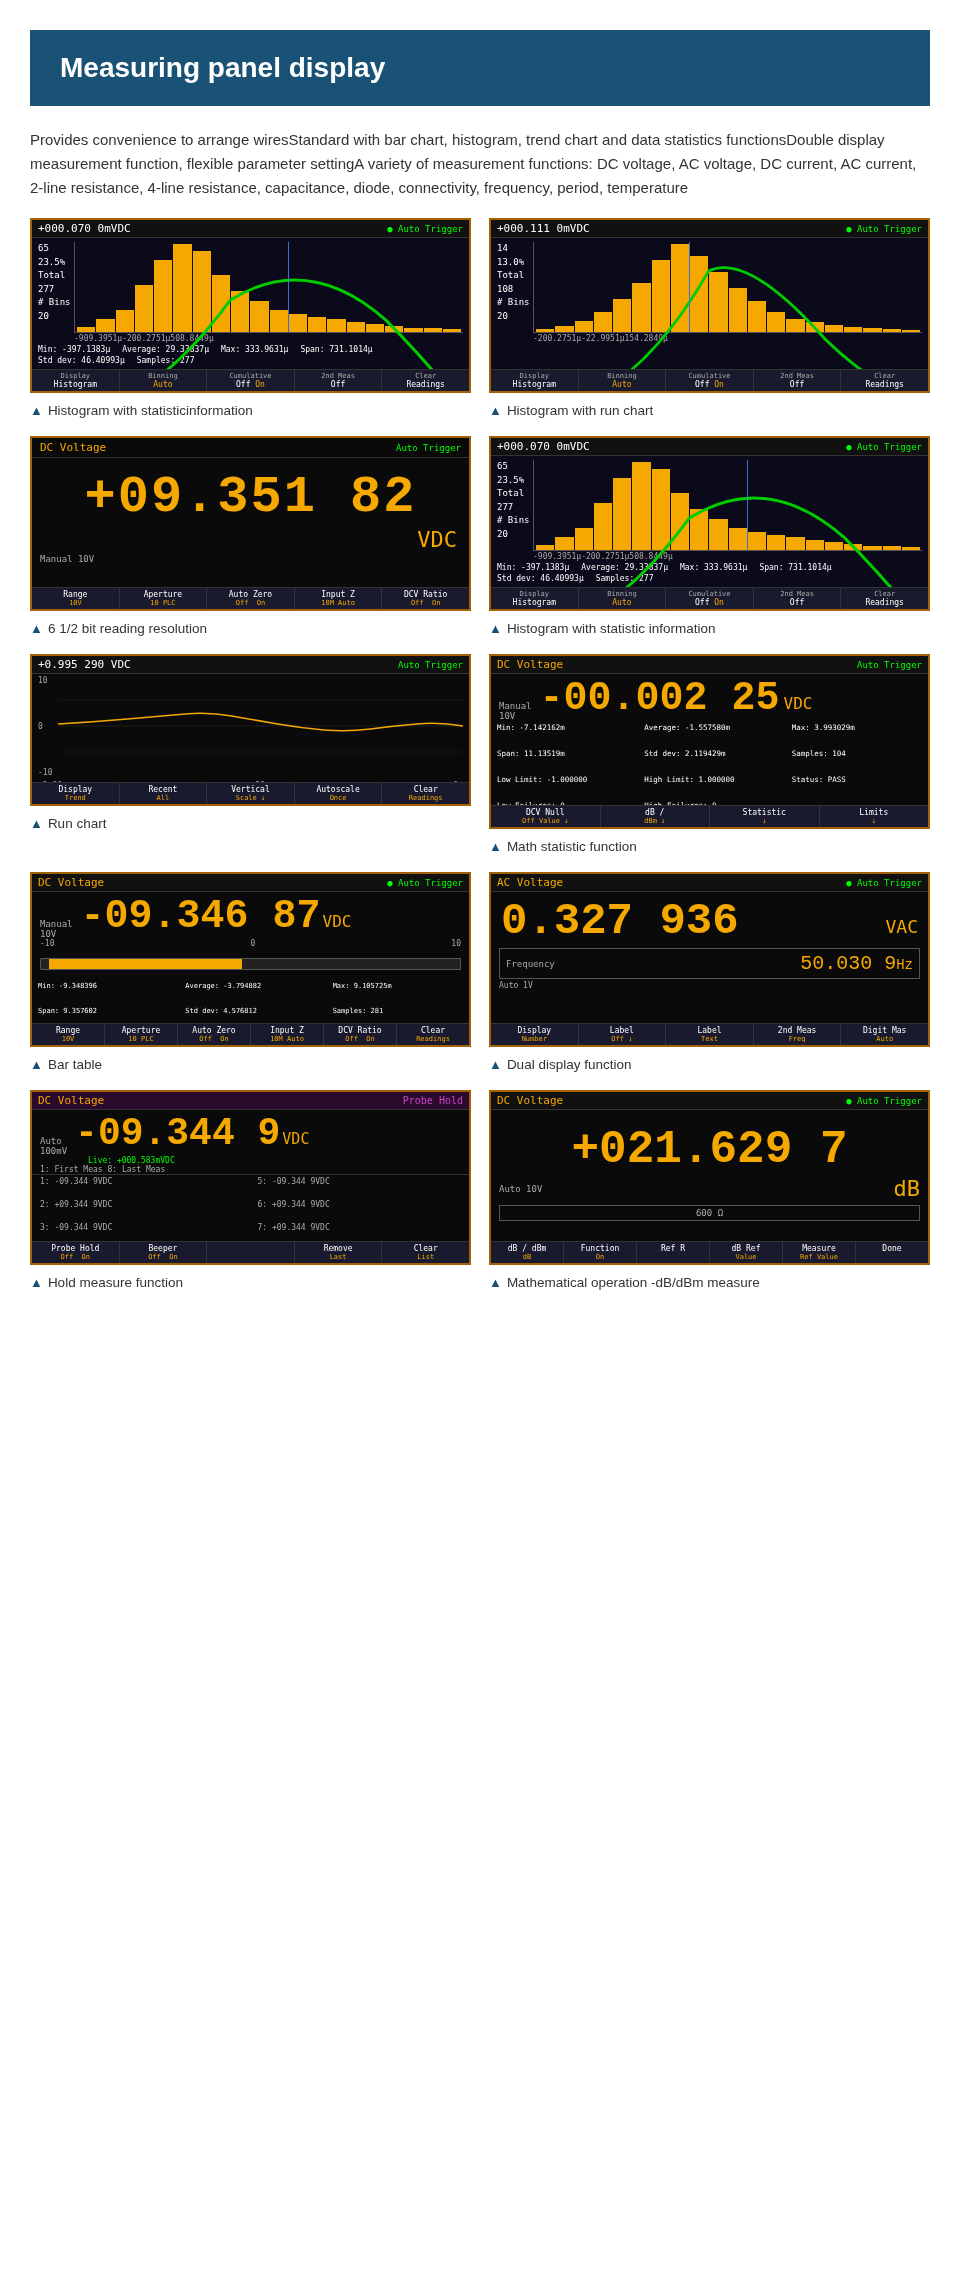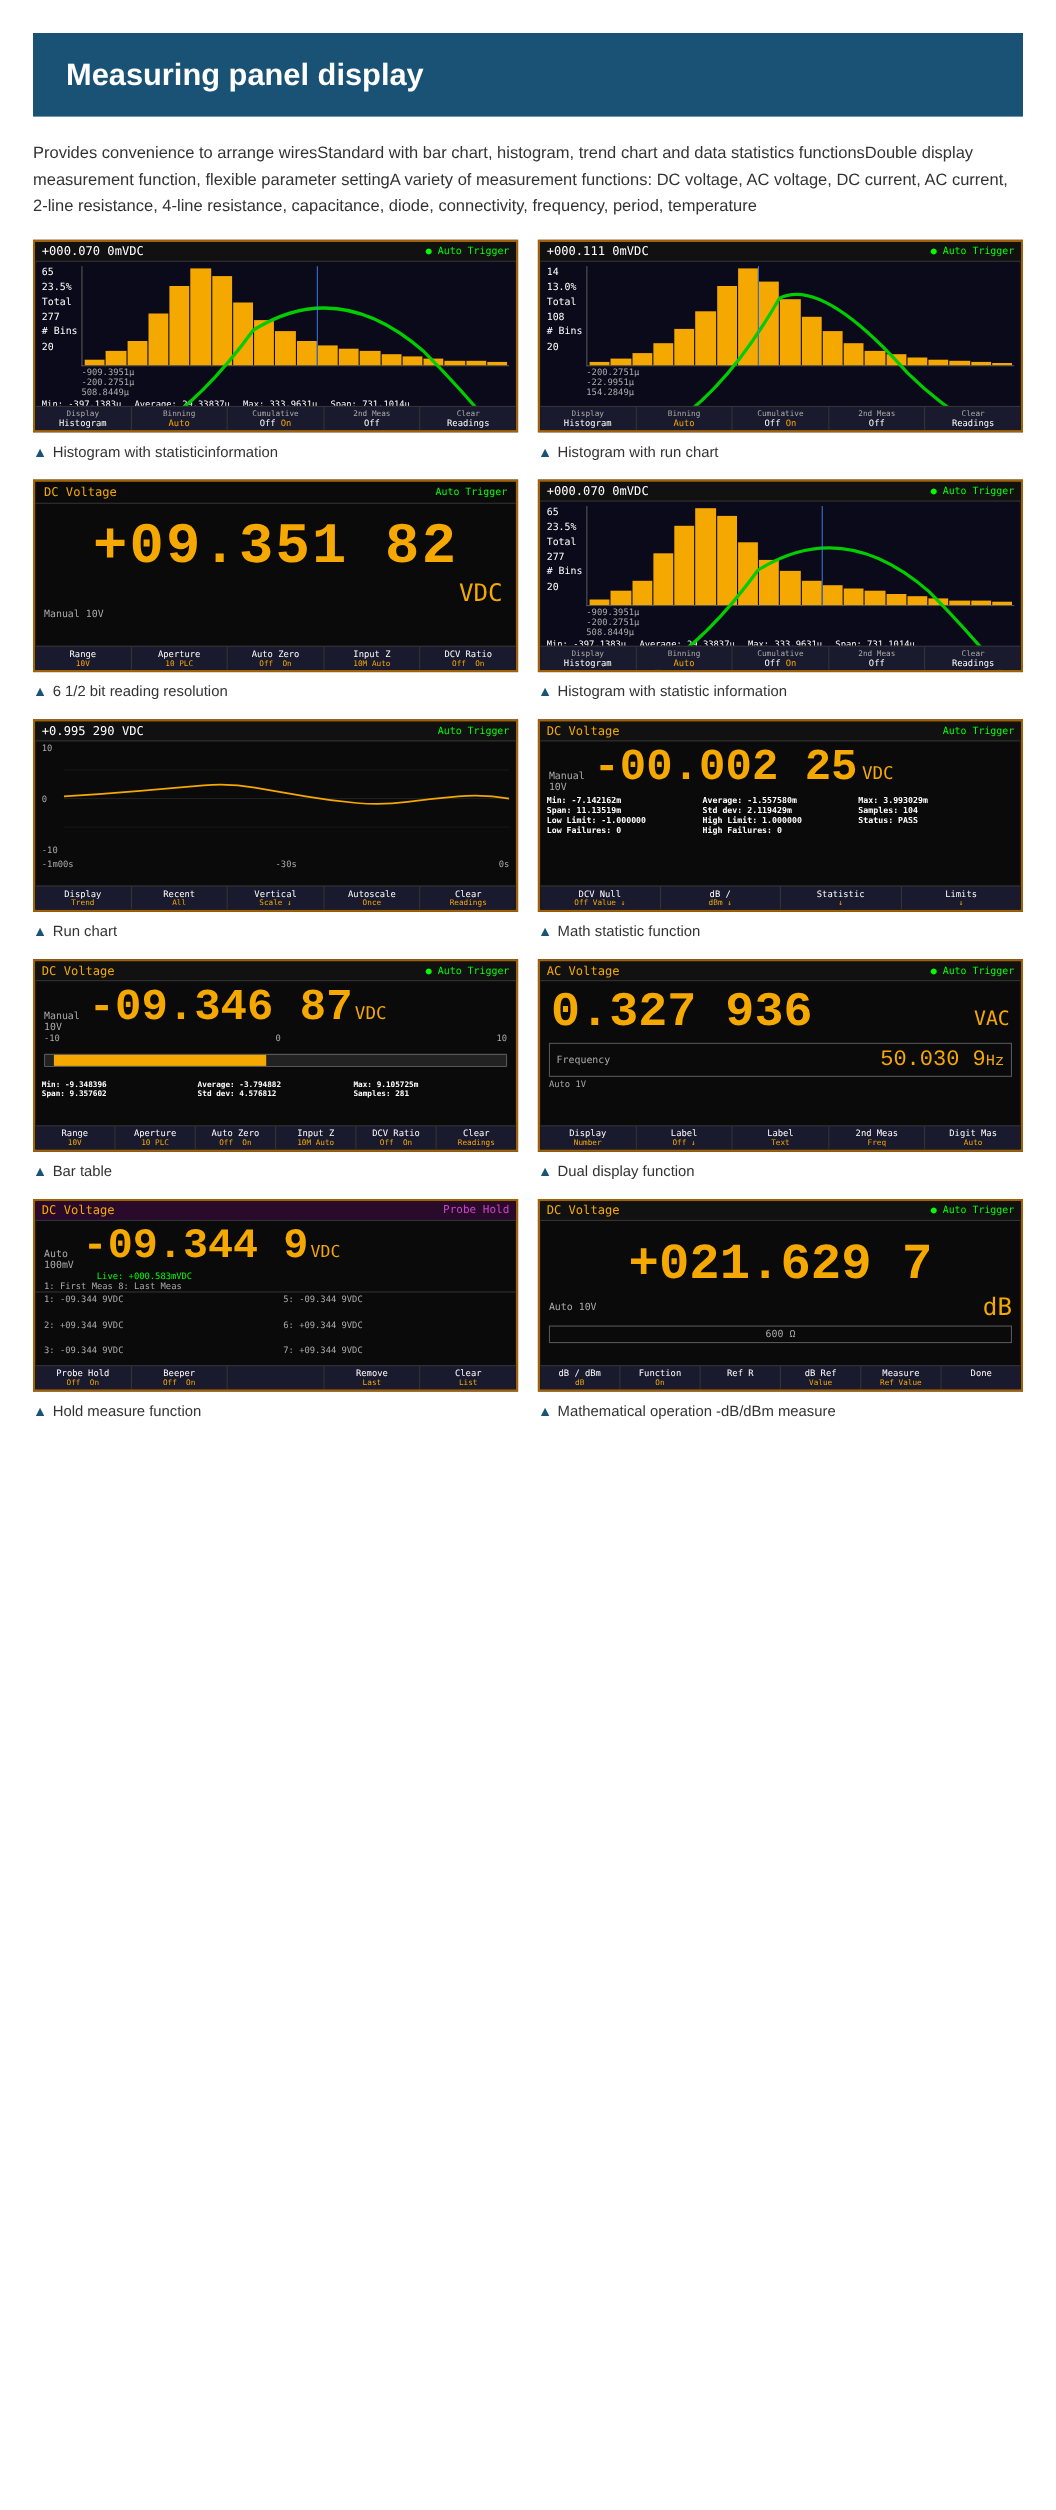--- a/index.html
+++ b/index.html
@@ -113,21 +113,20 @@
       position: absolute;
       top: 0; left: 0; right: 0; bottom: 0;
       pointer-events: none;
     }
     .hist-x-labels {
       display: flex;
       justify-content: flex-start;
       padding: 1px 6px 0 42px;
       font-size: 8px;
       color: #aaa;
-      flex-direction: column;
     }
     .hist-stats {
       display: flex;
       flex-wrap: wrap;
       padding: 2px 6px;
       font-size: 8px;
       color: #fff;
       gap: 2px 12px;
     }
     .hist-btn-bar {
@@ -201,21 +200,21 @@
       font-size: 7px;
       color: #aaa;
       border-right: 1px solid #333;
     }
     .large-btn .b-top { color: #fff; font-size: 8px; display: block; }
     .large-btn .b-bot { color: #f5a800; font-size: 7px; display: block; }
     .large-btn:last-child { border-right: none; }
 
     
     .run-screen {
-      height: 175px;
+      height: 152px;
       background: #0a0a0a;
     }
     .run-y-labels {
       position: absolute;
       left: 0;
       top: 0;
       bottom: 0;
       display: flex;
       flex-direction: column;
       justify-content: space-between;
@@ -235,22 +234,21 @@
     .stat-screen {
       height: 175px;
       background: #0a0a0a;
     }
     .stat-info {
       display: grid;
       grid-template-columns: 1fr 1fr 1fr;
       padding: 2px 6px;
       font-size: 7.5px;
       color: #fff;
-      gap: 0;
-      font-weight: bold;
+      gap: 17px;
     }
 
     
     .bar-screen {
       height: 175px;
       background: #0a0a0a;
     }
     .bar-chart-area {
       height: 28px;
       margin: 2px 8px;

